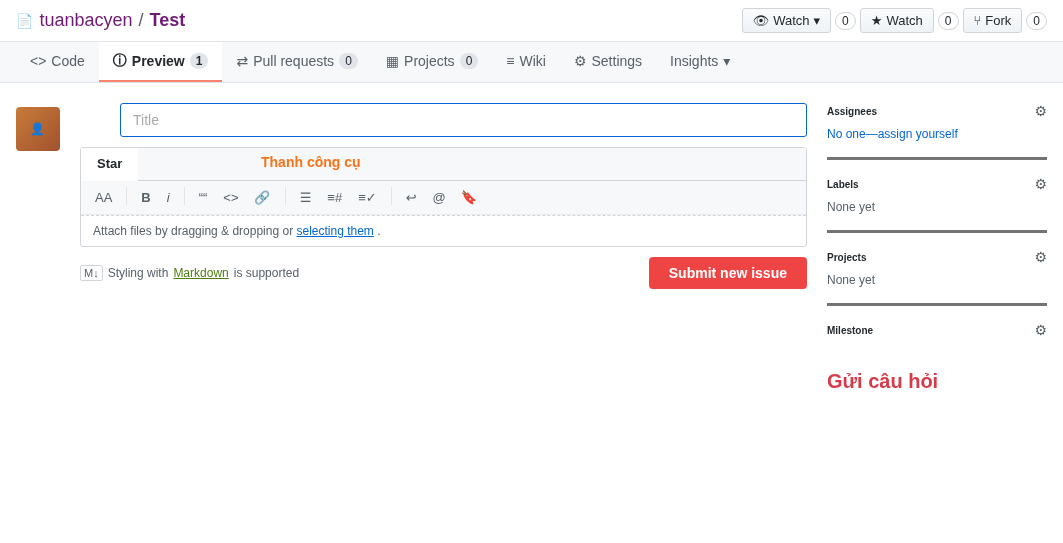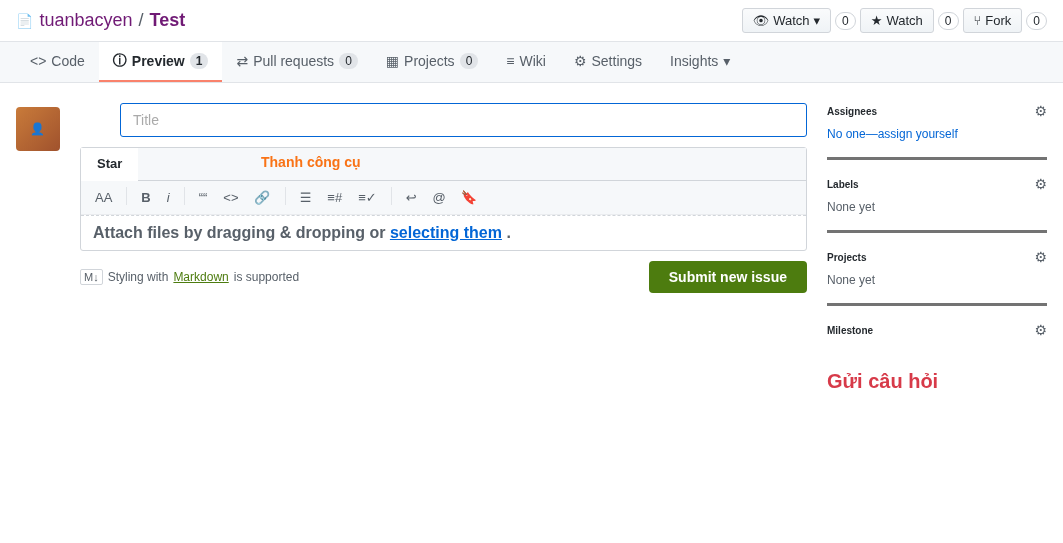--- a/index.html
+++ b/index.html
@@ -33,26 +33,26 @@
     
     .comment-box { border: 1px solid #d1d5da; border-radius: 3px; }
     .comment-tabs { display: flex; border-bottom: 1px solid #d1d5da; background: #f6f8fa; }
     .comment-tab { padding: 8px 16px; font-size: 13px; cursor: pointer; border: none; background: none; color: #586069; }
     .comment-tab.active { background: #fff; color: #24292e; font-weight: 600; border-bottom: 2px solid #fff; margin-bottom: -1px; }
     .toolbar { display: flex; align-items: flex-start; gap: 4px; padding: 6px 8px; border-bottom: 1px solid #eaecef; background: #f6f8fa; flex-wrap: wrap; }
     .toolbar-btn { display: flex; align-items: center; padding: 3px 6px; border: none; background: none; cursor: pointer; color: #586069; font-size: 13px; border-radius: 3px; }
     .toolbar-separator { width: 1px; height: 18px; background: #e1e4e8; margin: 0 4px; }
     .comment-body { padding: 10px; }
     .comment-body .user-text { color: #cb4a11; font-size: 14px; font-weight: bold; }
-    .attach-area { padding: 8px 12px; border-top: 1px dashed #d1d5da; font-size: 16px; color: #586069; font-weight: bold; }
+    .attach-area { padding: 8px 12px; border-top: 1px dashed #d1d5da; font-size: 12px; color: #586069; }
     .attach-area a { color: #0366d6; }
     .form-footer { display: flex; align-items: center; justify-content: space-between; margin-top: 10px; }
     .markdown-hint { display: flex; align-items: center; gap: 5px; font-size: 12px; color: #586069; }
     .markdown-hint a { color: #4d7c0f; text-align: center; }
-    .submit-btn { padding: 8px 20px; background: #4d7c0f; color: #fff; border: none; border-radius: 4px; font-size: 14px; cursor: pointer; font-weight: 600; }
+    .submit-btn { padding: 8px 20px; background: #ef4444; color: #fff; border: none; border-radius: 4px; font-size: 14px; cursor: pointer; font-weight: 600; }
 
     
     .sidebar { width: 220px; flex-shrink: 0; }
     .sidebar-section { border-top: 3px solid #737373; padding: 16px 0; }
     .sidebar-section:first-child { border-top: none; padding-top: 0; }
     .sidebar-section-header { display: flex; align-items: center; justify-content: space-between; margin-bottom: 8px; }
     .sidebar-section-title { font-weight: 600; font-size: 10px; color: #24292e; }
     .sidebar-gear { color: #586069; cursor: pointer; font-size: 14px; }
     .sidebar-value { font-size: 12px; color: #0366d6; cursor: pointer; }
 

